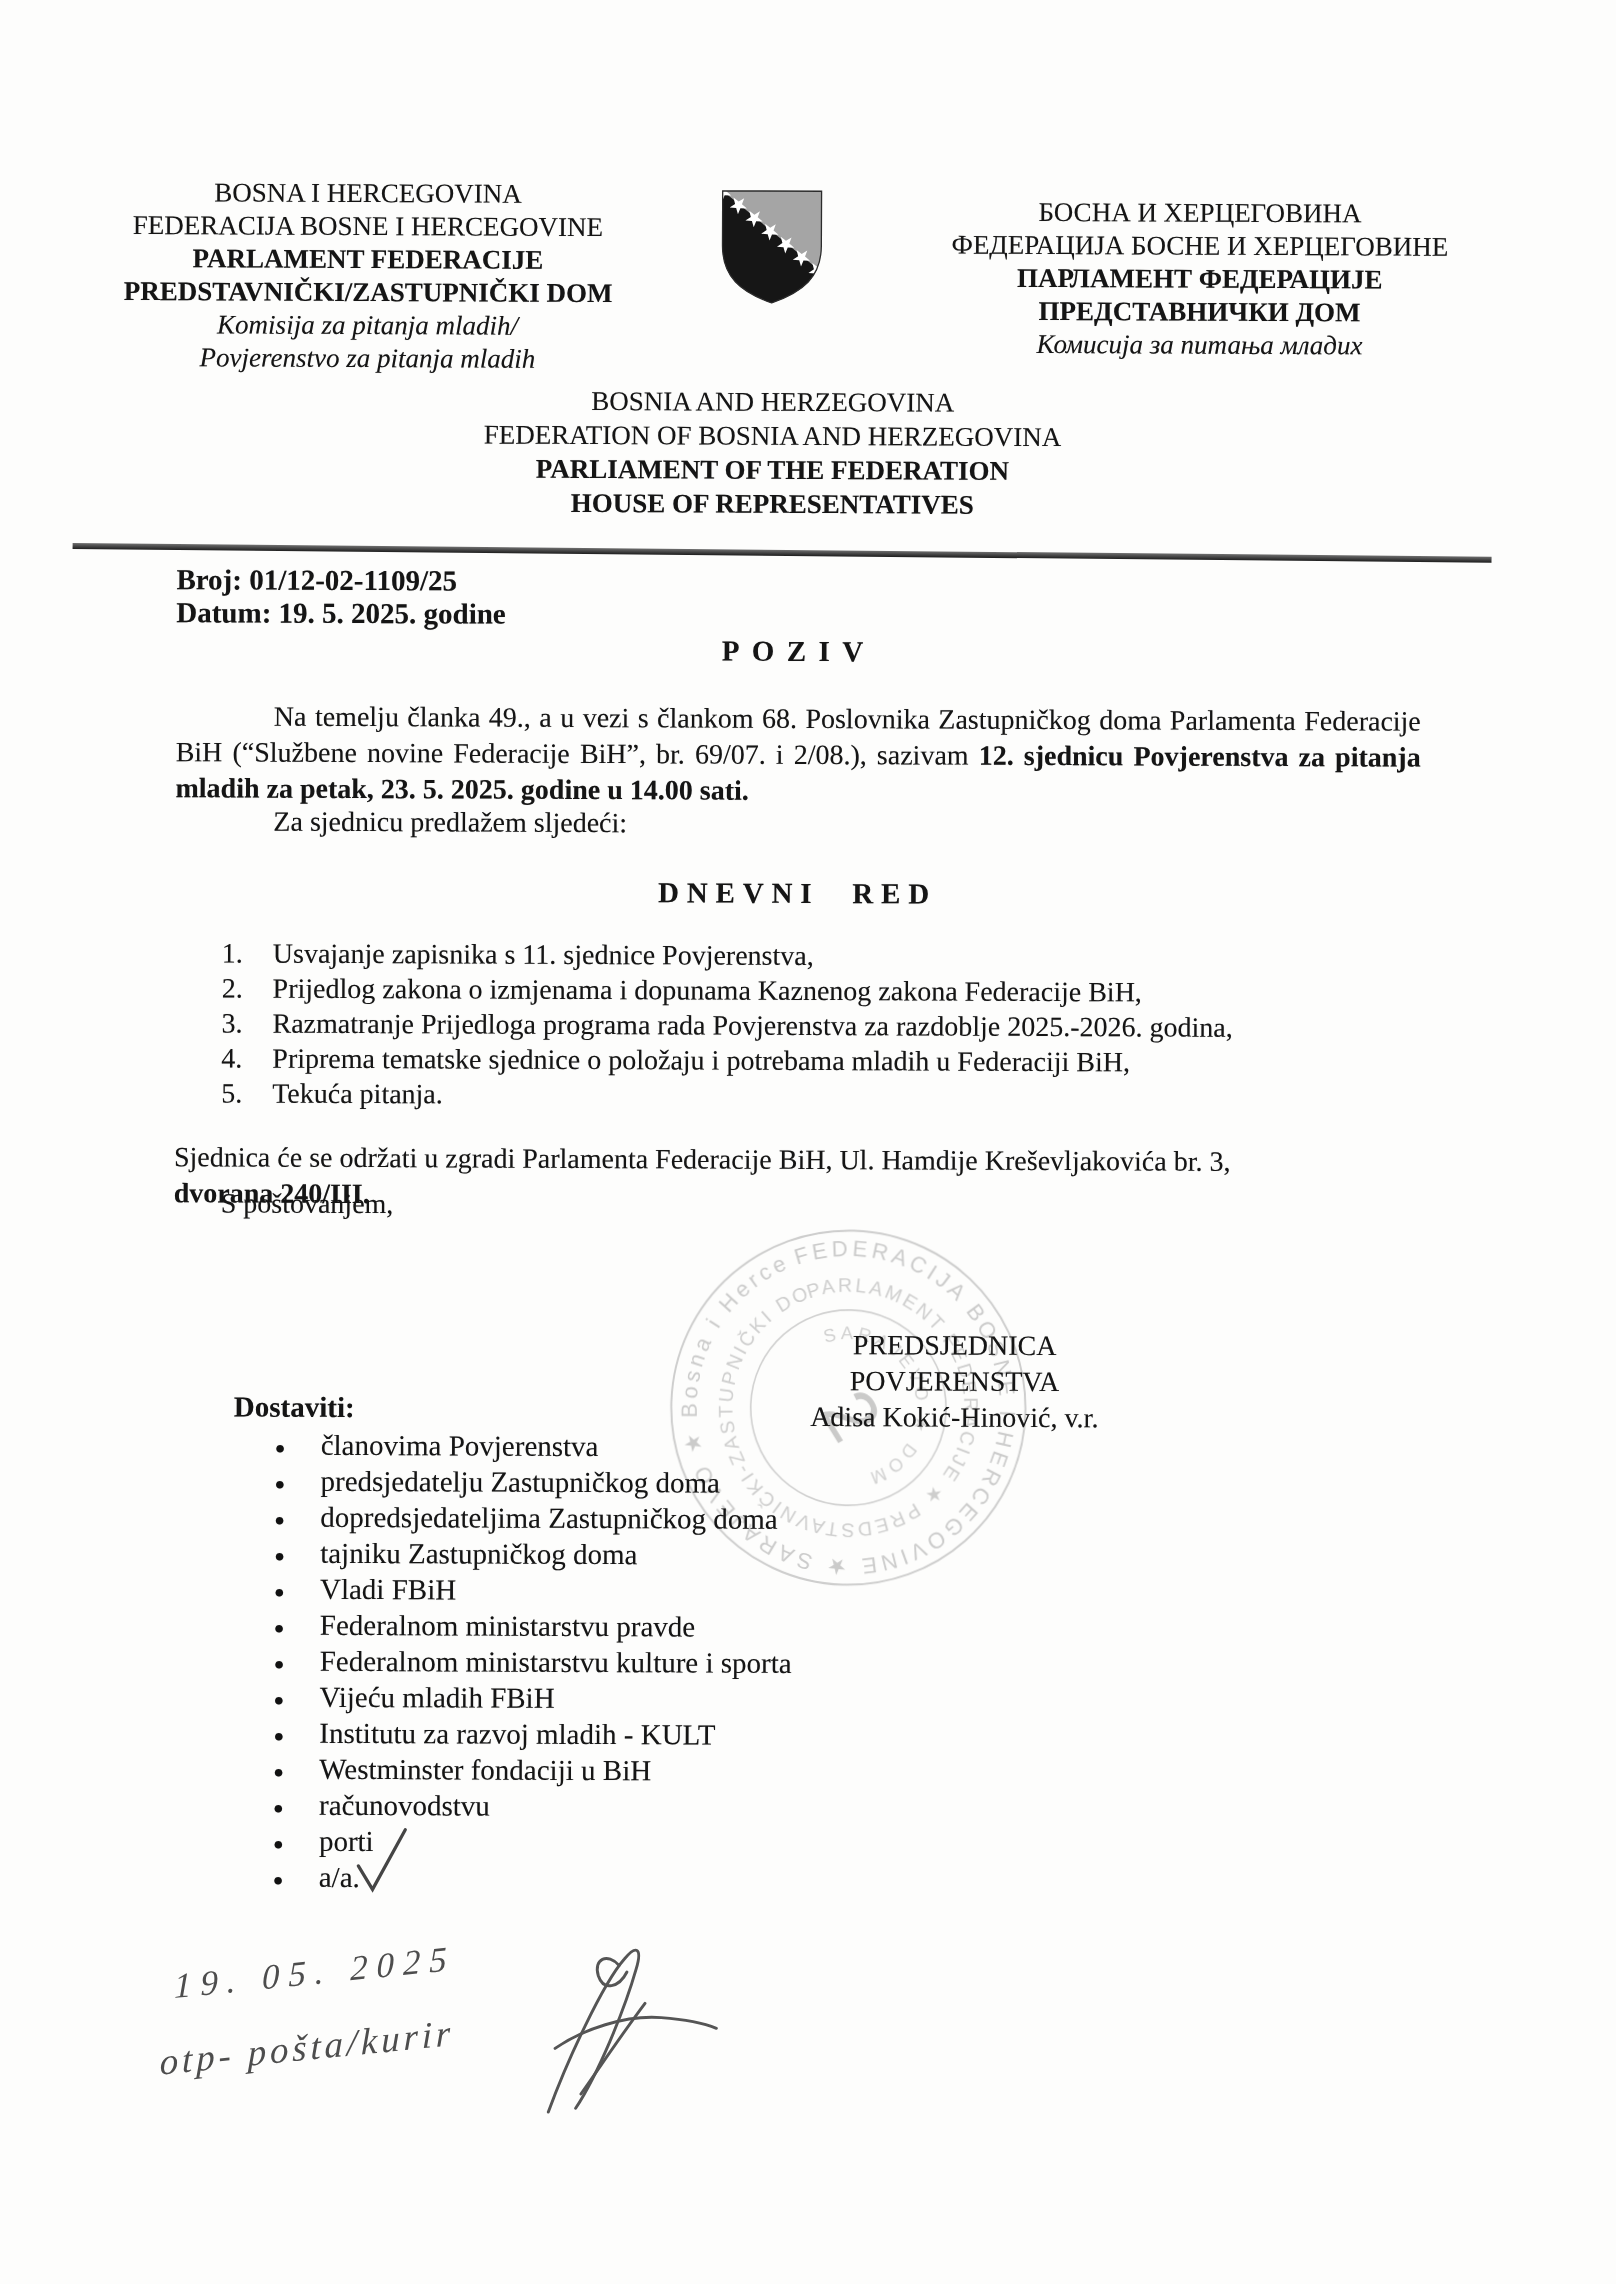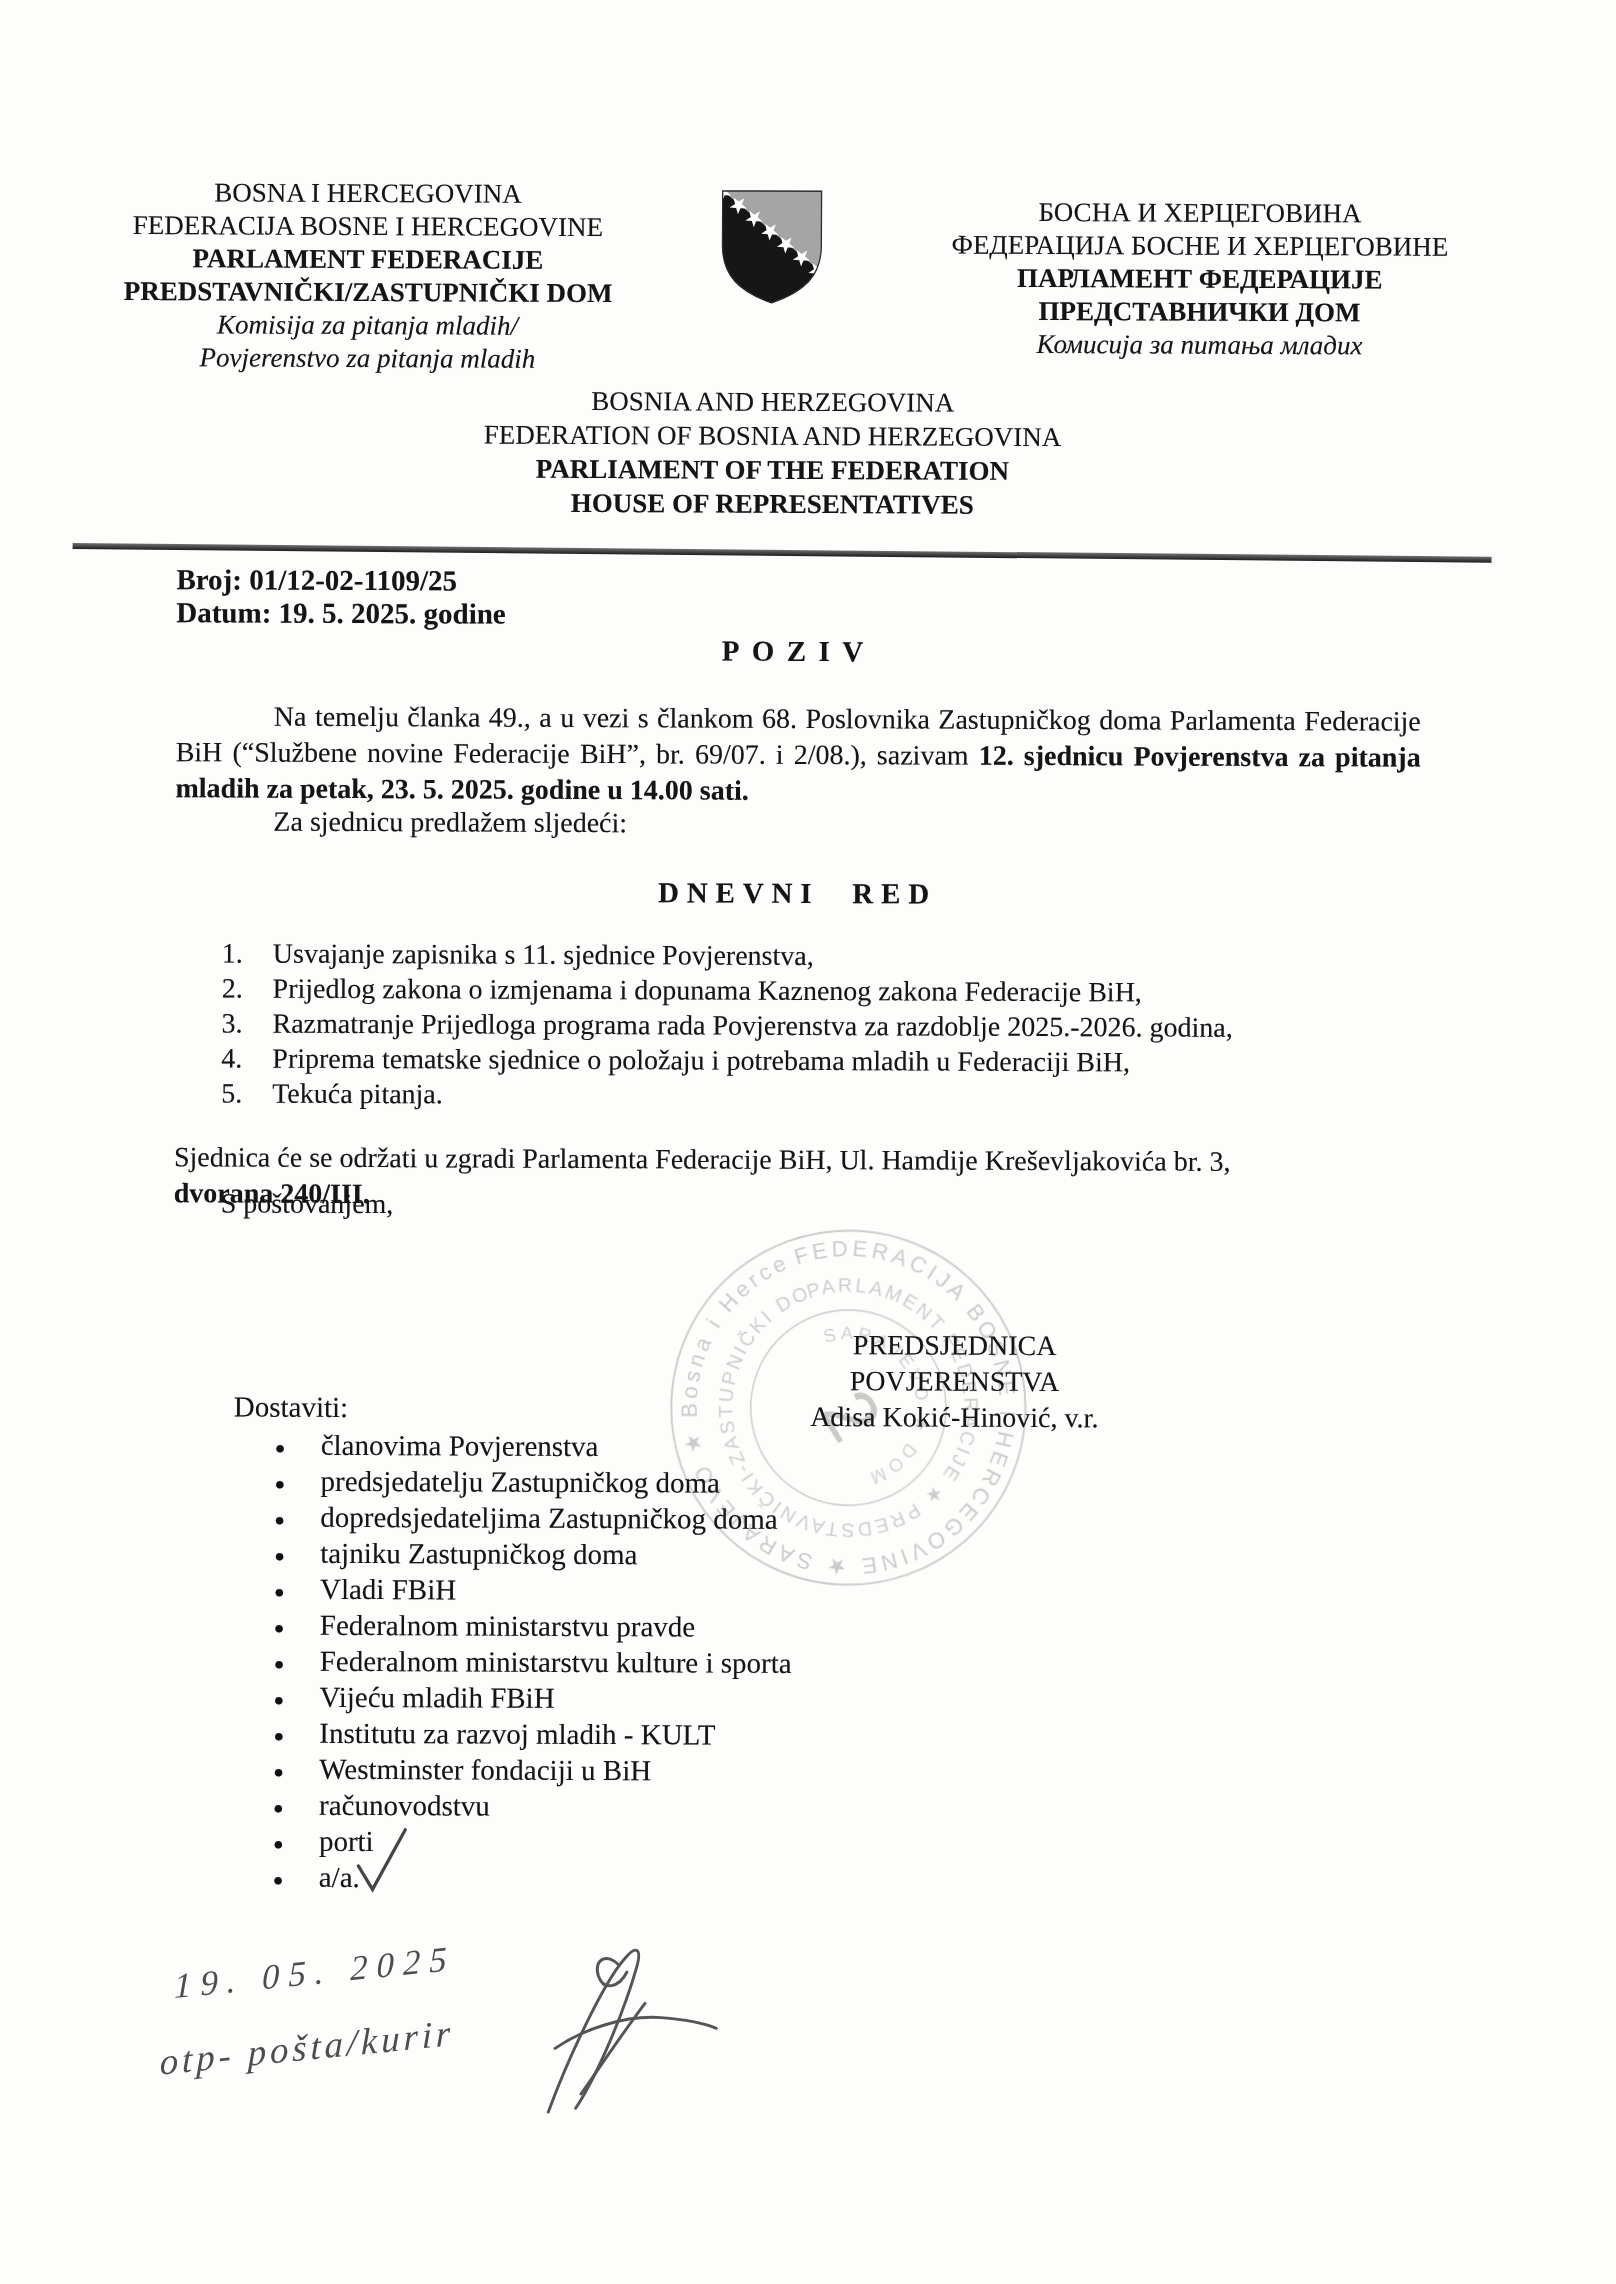--- a/index.html
+++ b/index.html
@@ -33,21 +33,21 @@
   #proposal{left:272px;top:808px;font-size:28px;}
   #agenda-heading{left:174px;top:877px;width:1245px;font-weight:bold;font-size:29px;letter-spacing:7.8px;word-spacing:18px;}
   #agenda{left:272px;top:938px;width:1164px;margin:0;padding:0;list-style:none;counter-reset:ag;}
   #agenda li{position:relative;font-size:28px;line-height:35px;counter-increment:ag;white-space:nowrap;}
   #agenda li::before{content:counter(ag) ".";position:absolute;left:-51px;}
   #venue{left:174px;top:1142px;width:1245px;}
   #regards{left:221px;top:1190px;font-size:28px;}
   
   #signer{left:767px;top:1327px;width:377px;font-size:28px;line-height:36px;}
   
-  #dostaviti{left:235px;top:1393px;font-weight:normal;font-size:29px;}
+  #dostaviti{left:235px;top:1393px;font-weight:bold;font-size:29px;}
   #dist{left:276px;top:1429px;margin:0;padding:0;list-style:none;width:780px;}
   #dist li{position:relative;padding-left:46px;font-size:29px;line-height:36px;white-space:nowrap;}
   #dist li::before{content:"●";position:absolute;left:0;top:3.3px;font-size:17.6px;color:#111;}
   
   #stamp{left:662px;top:1220px;width:375px;height:375px;opacity:.5;filter:blur(0.3px);}
   
   .hand{color:#4d4d4d;font-style:italic;white-space:nowrap;}
   #hand-date{left:177px;top:1955px;font-size:35px;letter-spacing:9px;transform:rotate(-6deg) skewX(-6deg);}
   #hand-note{left:163px;top:2028px;font-size:37px;letter-spacing:3.9px;transform:rotate(-6deg) skewX(-6deg);}
   #check{left:355px;top:1825px;}

